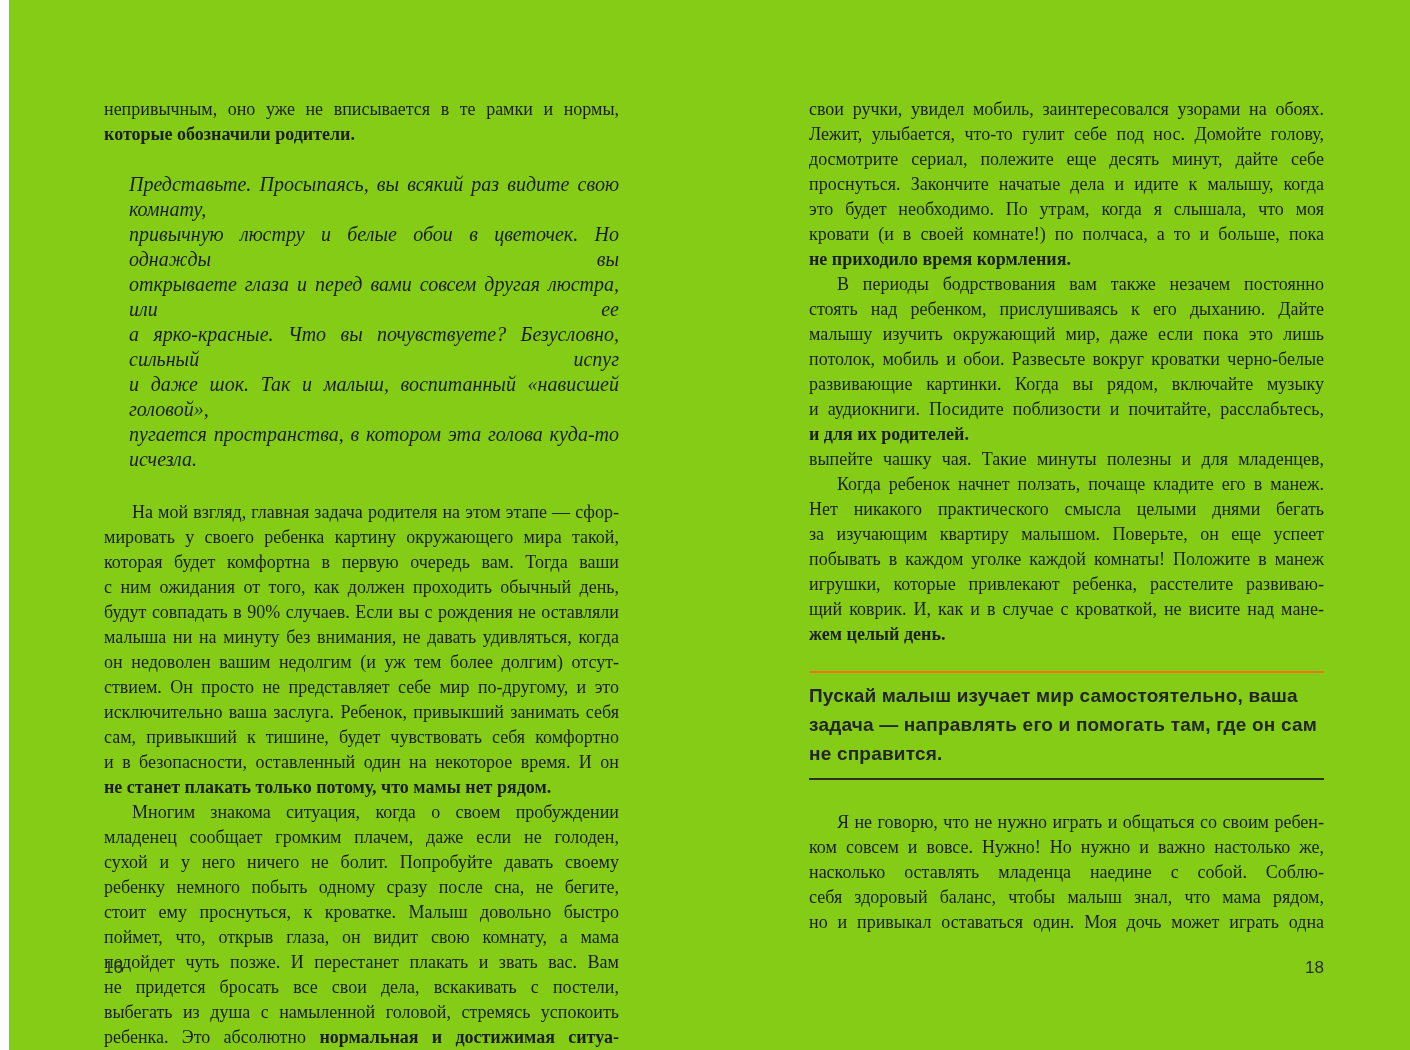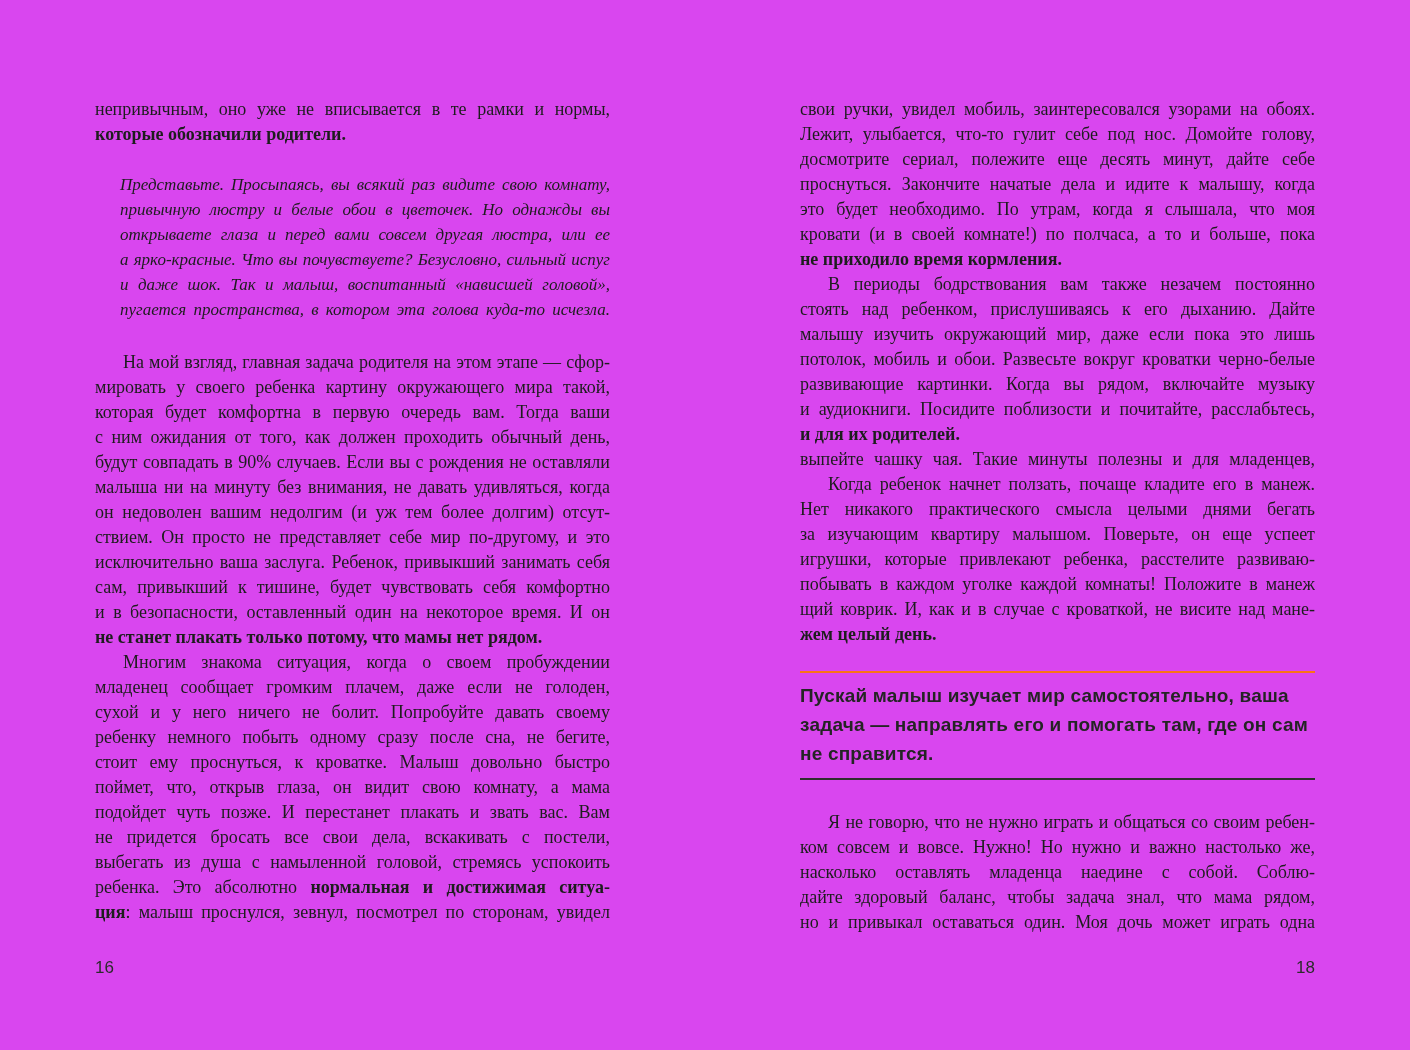--- a/index.html
+++ b/index.html
@@ -3,21 +3,21 @@
 <meta charset="utf-8">
 <style>
   html, body { margin: 0; padding: 0; }
   body {
     width: 1410px; height: 1050px;
     background: #ffffff;
     overflow: hidden;
     position: relative;
     font-family: "Liberation Serif", serif;
   }
-  .spread { position: absolute; inset: 0; background: #d946ef; }
+  .spread { position: absolute; inset: 0; background: #84cc16; margin-left: 9px; }
 
   .page {
     position: absolute;
     top: 97px;
     width: 515px;
     color: #1d1d1d;
     font-size: 18px;
     line-height: 25px;
   }
   .page-left  { left: 95px; }
@@ -30,21 +30,21 @@
     text-align-last: justify;
     white-space: normal;
   }
   .line.noj { text-align: left; text-align-last: left; font-weight: bold; }
   .line.indent { text-indent: 28px; }
   .line b { font-weight: bold; }
 
   .quote {
     margin: 25px 0 28px 25px;
     font-style: italic;
-    font-size: 17px;
+    font-size: 20px;
   }
 
   .callout {
     margin: 24px 0 30px 0;
     border-top: 2px solid #f97316;
     border-bottom: 2px solid #2e2e2e;
     padding: 8px 0 10px 0;
     font-family: "Liberation Sans", sans-serif;
     font-weight: bold;
     font-size: 19px;
@@ -126,33 +126,33 @@
         <div class="line">потолок, мобиль и обои. Развесьте вокруг кроватки черно-белые</div>
         <div class="line">развивающие картинки. Когда вы рядом, включайте музыку</div>
         <div class="line">и аудиокниги. Посидите поблизости и почитайте, расслабьтесь,</div>
         <div class="line noj">и для их родителей.</div>
         <div class="line">выпейте чашку чая. Такие минуты полезны и для младенцев,</div>
       </div>
       <div class="block para">
         <div class="line indent">Когда ребенок начнет ползать, почаще кладите его в манеж.</div>
         <div class="line">Нет никакого практического смысла целыми днями бегать</div>
         <div class="line">за изучающим квартиру малышом. Поверьте, он еще успеет</div>
+        <div class="line">побывать в каждом уголке каждой комнаты! Положите в манеж</div>
         <div class="line">игрушки, которые привлекают ребенка, расстелите развиваю-</div>
-        <div class="line">побывать в каждом уголке каждой комнаты! Положите в манеж</div>
         <div class="line">щий коврик. И, как и в случае с кроваткой, не висите над мане-</div>
         <div class="line noj">жем целый день.</div>
       </div>
       <div class="block callout">
         <div class="line">Пускай малыш изучает мир самостоятельно, ваша</div>
         <div class="line">задача — направлять его и помогать там, где он сам</div>
         <div class="line noj">не справится.</div>
       </div>
       <div class="block para">
         <div class="line indent">Я не говорю, что не нужно играть и общаться со своим ребен-</div>
         <div class="line">ком совсем и вовсе. Нужно! Но нужно и важно настолько же,</div>
         <div class="line">насколько оставлять младенца наедине с собой. Соблю-</div>
-        <div class="line">дайте здоровый баланс, чтобы задача знал, что мама рядом,</div>
+        <div class="line">себя здоровый баланс, чтобы малыш знал, что мама рядом,</div>
         <div class="line">но и привыкал оставаться один. Моя дочь может играть одна</div>
       </div>
     </div>
   <div class="pagenum pagenum-left">16</div>
   <div class="pagenum pagenum-right">18</div>
 </div>
 
 </body></html>

